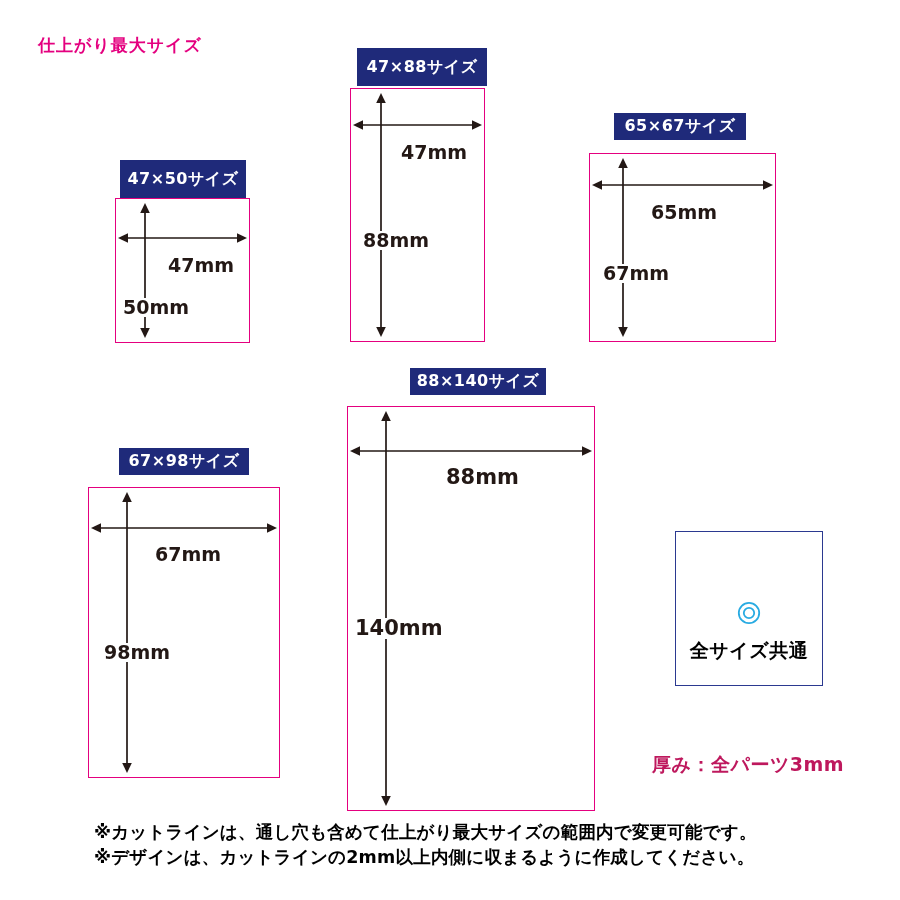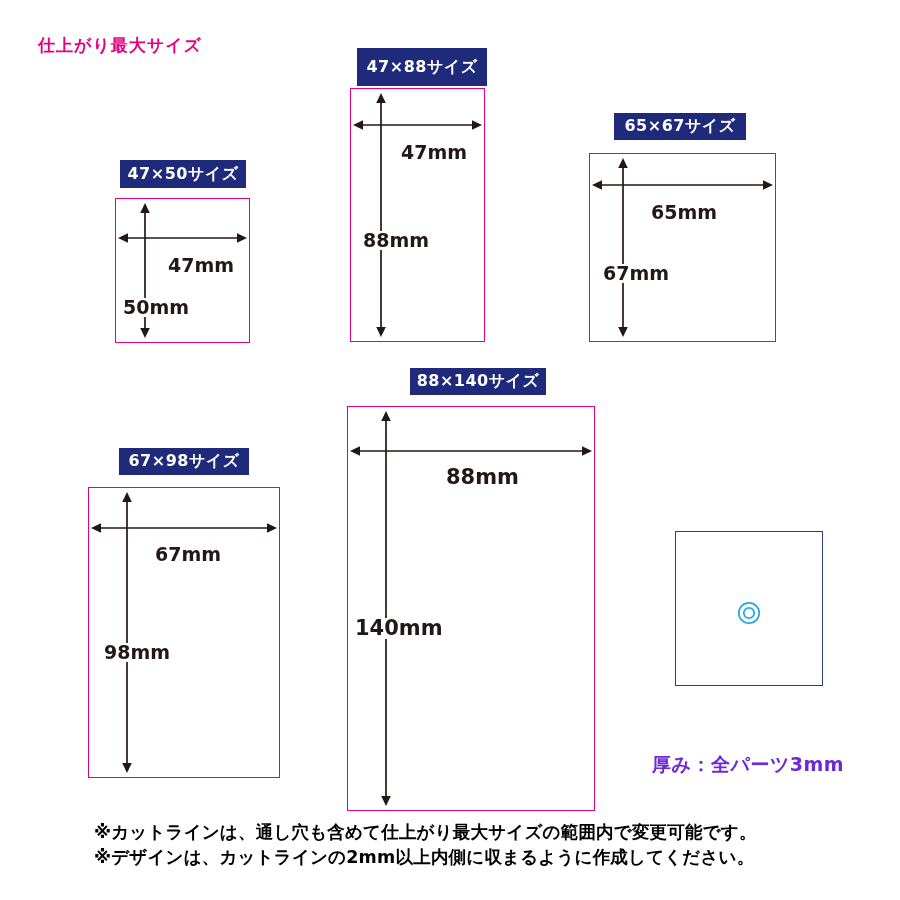--- a/index.html
+++ b/index.html
@@ -116,21 +116,21 @@
     letter-spacing: 0.5px;
   }
 
   
   .thickness {
     position: absolute;
     left: 652px;
     top: 752px;
     font-size: 19px;
     font-weight: bold;
-    color: #6d28d9;
+    color: #be185d;
     white-space: nowrap;
     letter-spacing: 0.5px;
   }
 
   
   .notes {
     position: absolute;
     left: 94px;
     top: 820px;
     font-size: 17.5px;
@@ -141,21 +141,21 @@
   }
   .notes div { letter-spacing: 0.2px; }
 </style>
 </head>
 <body>
 
 <div id="page">
 
   <div class="page-title">仕上がり最大サイズ</div>
 
-  <div class="badge" style="left:120px; top:160px; width:126px; height:28px;">47×50サイズ</div>
+  <div class="badge" style="left:120px; top:160px; width:126px; height:38px;">47×50サイズ</div>
   <div class="size-box" style="left:115px; top:198px; width:135px; height:145px;"></div>
 
   <div class="dim-h" style="left:118px; top:231px; width:129px; height:14px;">
     <svg width="129" height="14" viewBox="0 0 129 14">
       <line x1="6" y1="7" x2="123" y2="7" stroke="#231815" stroke-width="1.7"></line>
       <polygon points="0,7 10,2.2 10,11.8" fill="#231815"></polygon>
       <polygon points="129,7 119,2.2 119,11.8" fill="#231815"></polygon>
     </svg>
   </div>
   <div class="dim-label" style="left:165px; top:230px;">47mm</div>
@@ -245,20 +245,21 @@
   </div>
   <div class="dim-label big" style="left:352px; top:592px;">140mm</div>
 
   <div class="hole-card">
     <div class="hole-icon">
       <svg width="26" height="26" viewBox="0 0 26 26">
         <circle cx="13" cy="13" r="10.2" fill="none" stroke="#29ABE2" stroke-width="1.8"></circle>
         <circle cx="13" cy="13" r="5.2" fill="none" stroke="#29ABE2" stroke-width="1.8"></circle>
       </svg>
     </div>
+    <div class="hole-caption">全サイズ共通</div>
   </div>
 
   <div class="thickness">厚み：全パーツ3mm</div>
 
   <div class="notes">
     <div>※カットラインは、通し穴も含めて仕上がり最大サイズの範囲内で変更可能です。</div>
     <div>※デザインは、カットラインの2mm以上内側に収まるように作成してください。</div>
   </div>
 
 </div>

